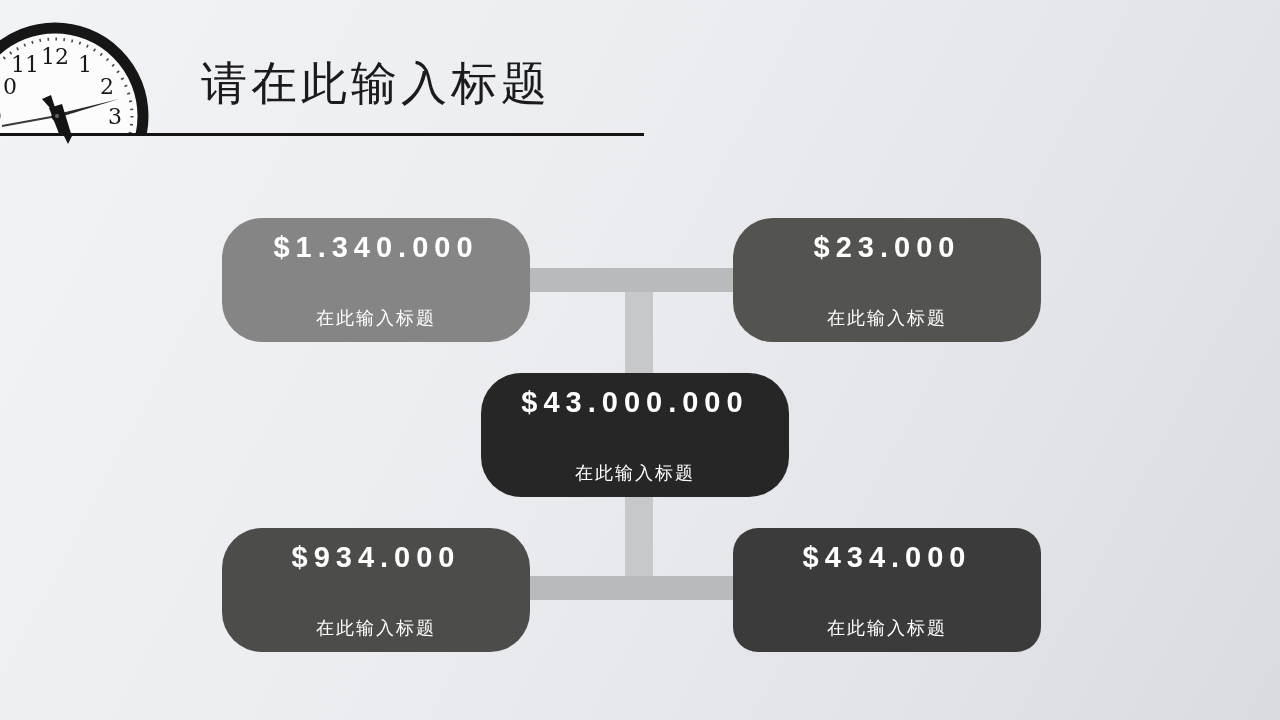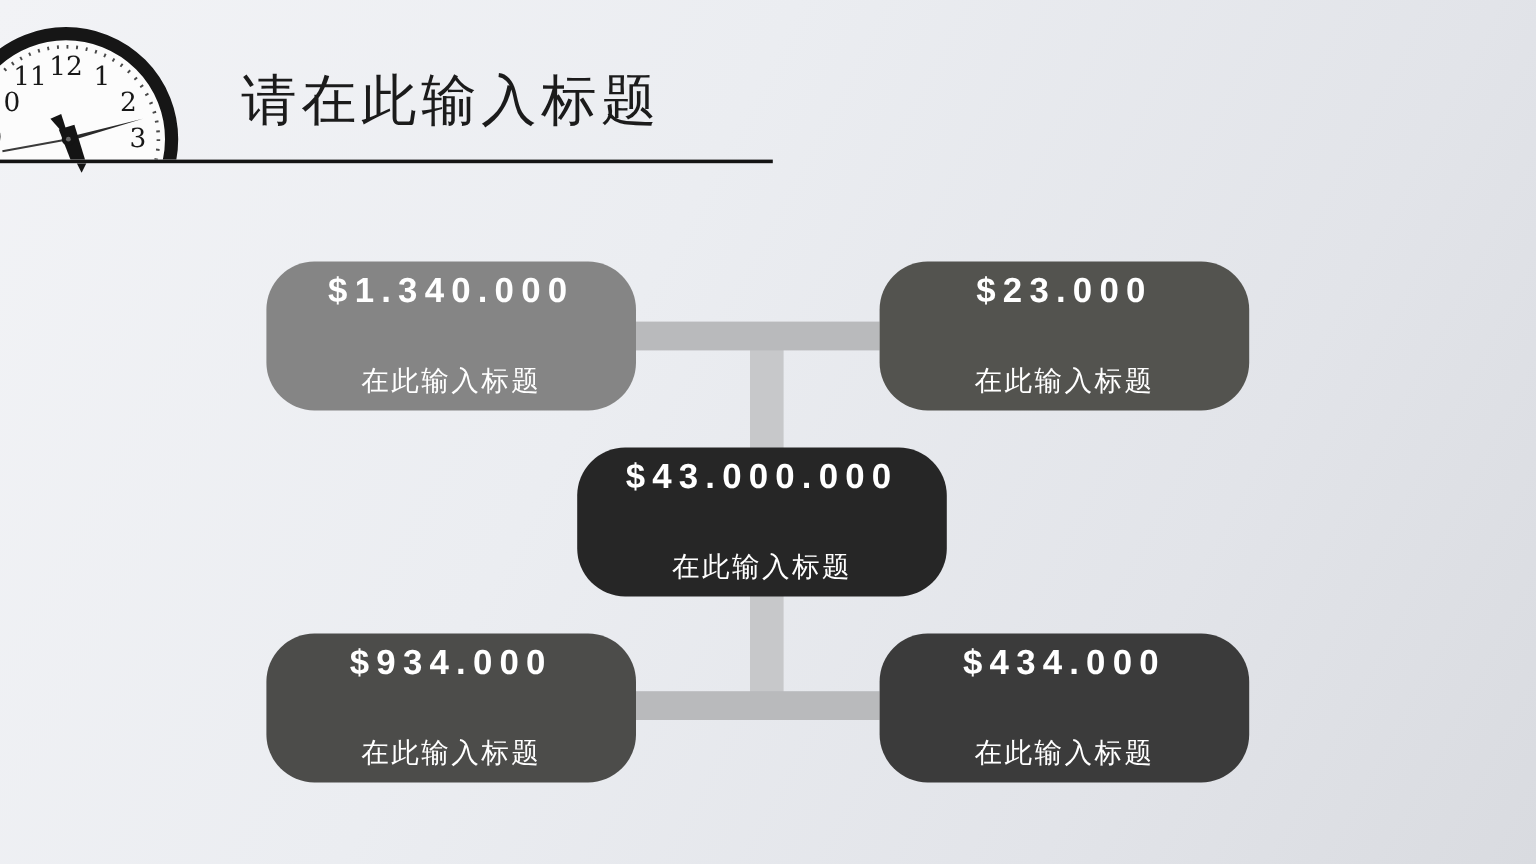--- a/index.html
+++ b/index.html
@@ -27,21 +27,21 @@
     position:absolute;width:308px;height:124px;border-radius:40px;
     display:flex;flex-direction:column;align-items:center;justify-content:center;gap:6px;
     color:#ffffff;
   }
   .box-tl{left:222px;top:218px;}
   .box-tr{left:733px;top:218px;text-align:center;}
   .box-c {left:481px;top:373px;}
   .box-bl{left:222px;top:528px;}
   .box-br{left:733px;top:528px;}
   .amount{font-size:29px;font-weight:bold;letter-spacing:6px;white-space:nowrap;}
-  .box-label{font-size:23px;letter-spacing:2px;white-space:nowrap;margin-top:36px;}
+  .box-label{font-size:18px;letter-spacing:2px;white-space:nowrap;margin-top:36px;}
 </style>
 </head>
 <body>
 
 <div class="stage">
 
   <div class="clock-wrap">
     <svg width="170" height="220" viewBox="0 0 170 220">
       <circle cx="55" cy="116" r="88" fill="#fcfcfc" stroke="#161616" stroke-width="11"></circle>
       <circle cx="55" cy="116" r="77" fill="none" stroke="#4a4a4a" stroke-width="3" stroke-dasharray="1.6 6.46"></circle>
@@ -92,18 +92,18 @@
   <div class="box box-c" style="background-color: rgb(38, 38, 38);">
     <span class="amount">$43.000.000</span>
     <span class="box-label">在此输入标题</span>
   </div>
 
   <div class="box box-bl" style="background-color: rgb(76, 76, 74);">
     <span class="amount">$934.000</span>
     <span class="box-label">在此输入标题</span>
   </div>
 
-  <div class="box box-br" style="background-color: rgb(59, 59, 59);">
+  <div class="box box-br" style="background-color: rgb(59, 59, 59); border-radius: 25px;">
     <span class="amount">$434.000</span>
     <span class="box-label">在此输入标题</span>
   </div>
 
 </div>
 
 </body></html>

